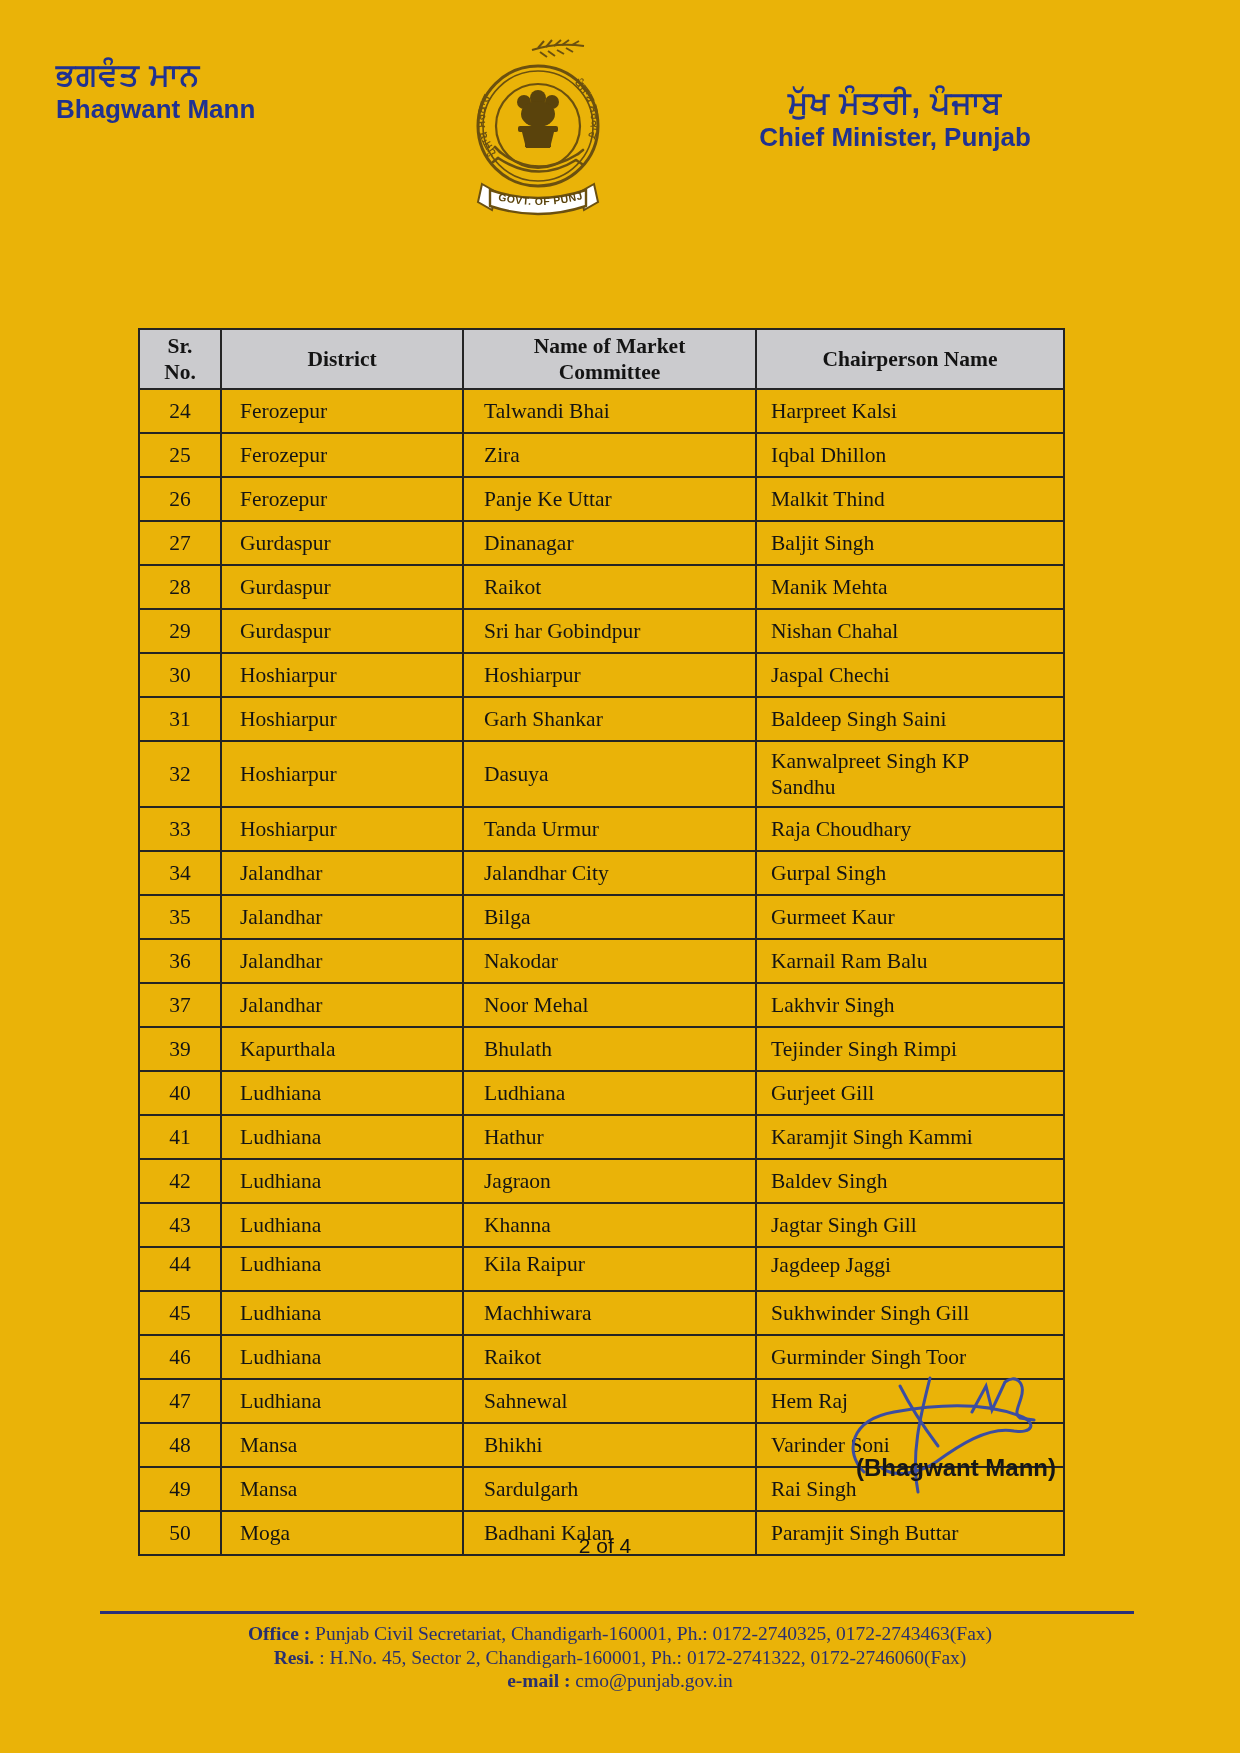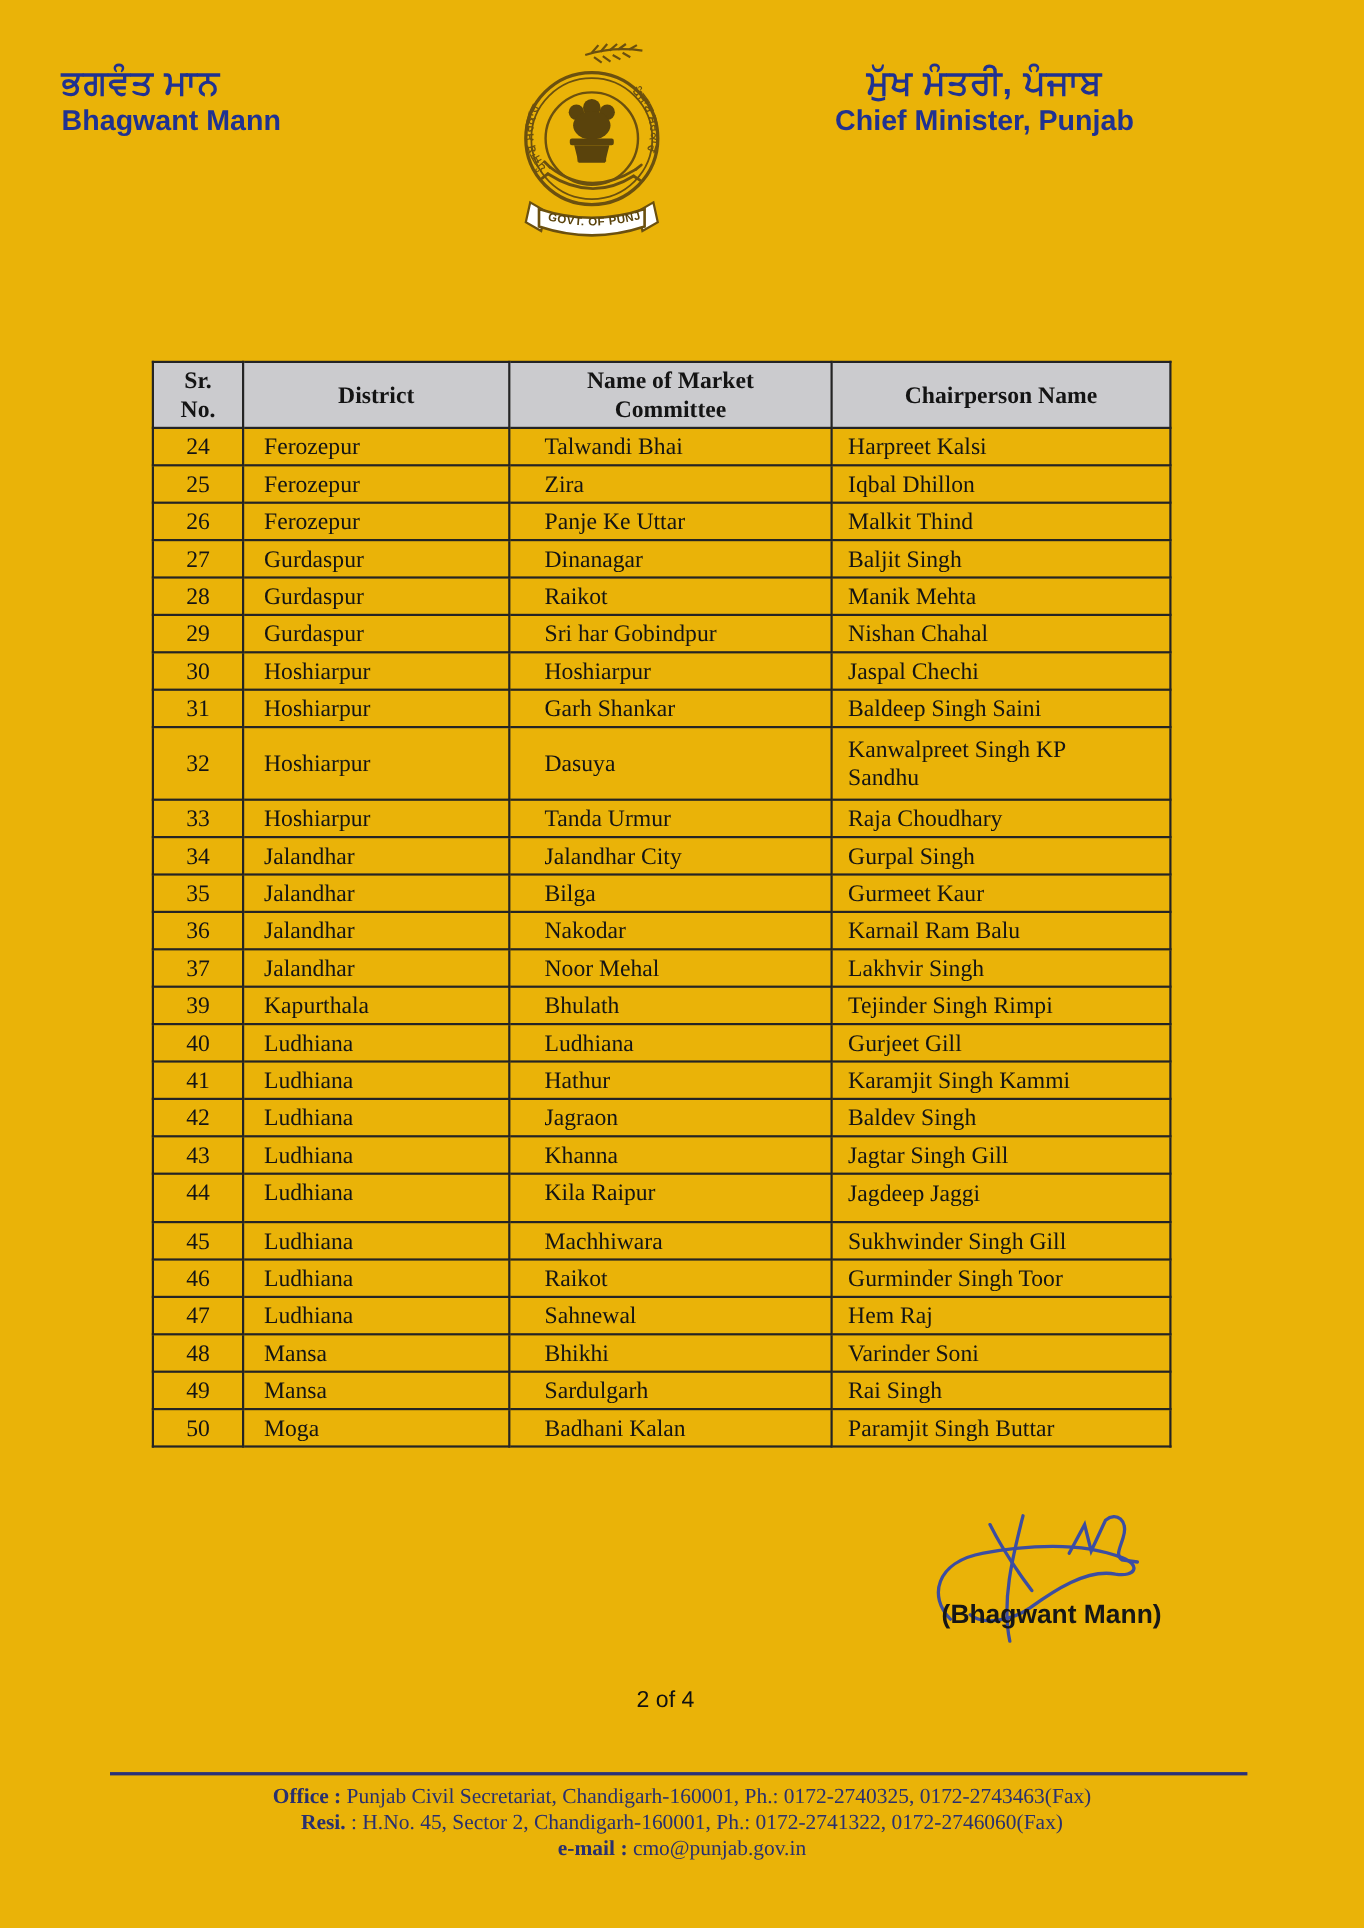--- a/index.html
+++ b/index.html
@@ -12,21 +12,21 @@
     font-family:"Liberation Serif", serif;
     color:#141414;
     overflow:hidden;
   }
 
   
   .lh-left { position:absolute; left:56px; top:56px; color:#203291; font-family:"Liberation Sans", sans-serif; font-weight:bold; }
   .lh-left .pa { font-size:31px; line-height:38px; letter-spacing:1px; }
   .lh-left .en { font-size:26px; line-height:30px; }
   .lh-right { position:absolute; left:742px; top:56px; width:306px; text-align:center; color:#203291; font-family:"Liberation Sans", sans-serif; font-weight:bold; }
-  .lh-right .pa { font-size:31px; line-height:38px; letter-spacing:1px; }
+  .lh-right .pa { font-size:31px; line-height:38px; letter-spacing:1px;margin-top:28px; }
   .lh-right .en { font-size:26px; line-height:30px; }
   .emblem { position:absolute; left:462px; top:34px; }
 
   
   .doc-table {
     position:absolute; left:138px; top:328px;
     width:925px;
     border-collapse:collapse;
     table-layout:fixed;
     font-size:21.5px;
@@ -37,26 +37,26 @@
   }
   .doc-table thead th {
     height:60px;
     background:#cbcbce;
     font-weight:bold;
     text-align:center;
     white-space:pre-line;
     line-height:26px;
     font-size:21.5px;
   }
-  .doc-table tbody tr { height:34px; }
+  .doc-table tbody tr { height:44px; }
   .doc-table tbody tr[data-sr="32"] { height:66px; }
   .doc-table tbody tr[data-sr="44"] { height:44px; }
   .td-sr { text-align:center; }
   .td-district { padding-left:18px; }
-  .td-committee { padding-left:31px; }
+  .td-committee { padding-left:20px; }
   .td-chair { padding-left:14px; white-space:pre-line; line-height:26px; }
   .doc-table tbody tr[data-sr="44"] td { vertical-align:top; padding-top:4px; }
 
   
   .sig-scribble { position:absolute; left:842px; top:1372px; }
   .sig-name {
     position:absolute; left:846px; top:1424px; width:220px;
     font-family:"Liberation Sans", sans-serif;
     font-weight:bold; font-size:24px; color:#161616; text-align:center;margin-top:30px;
   }

